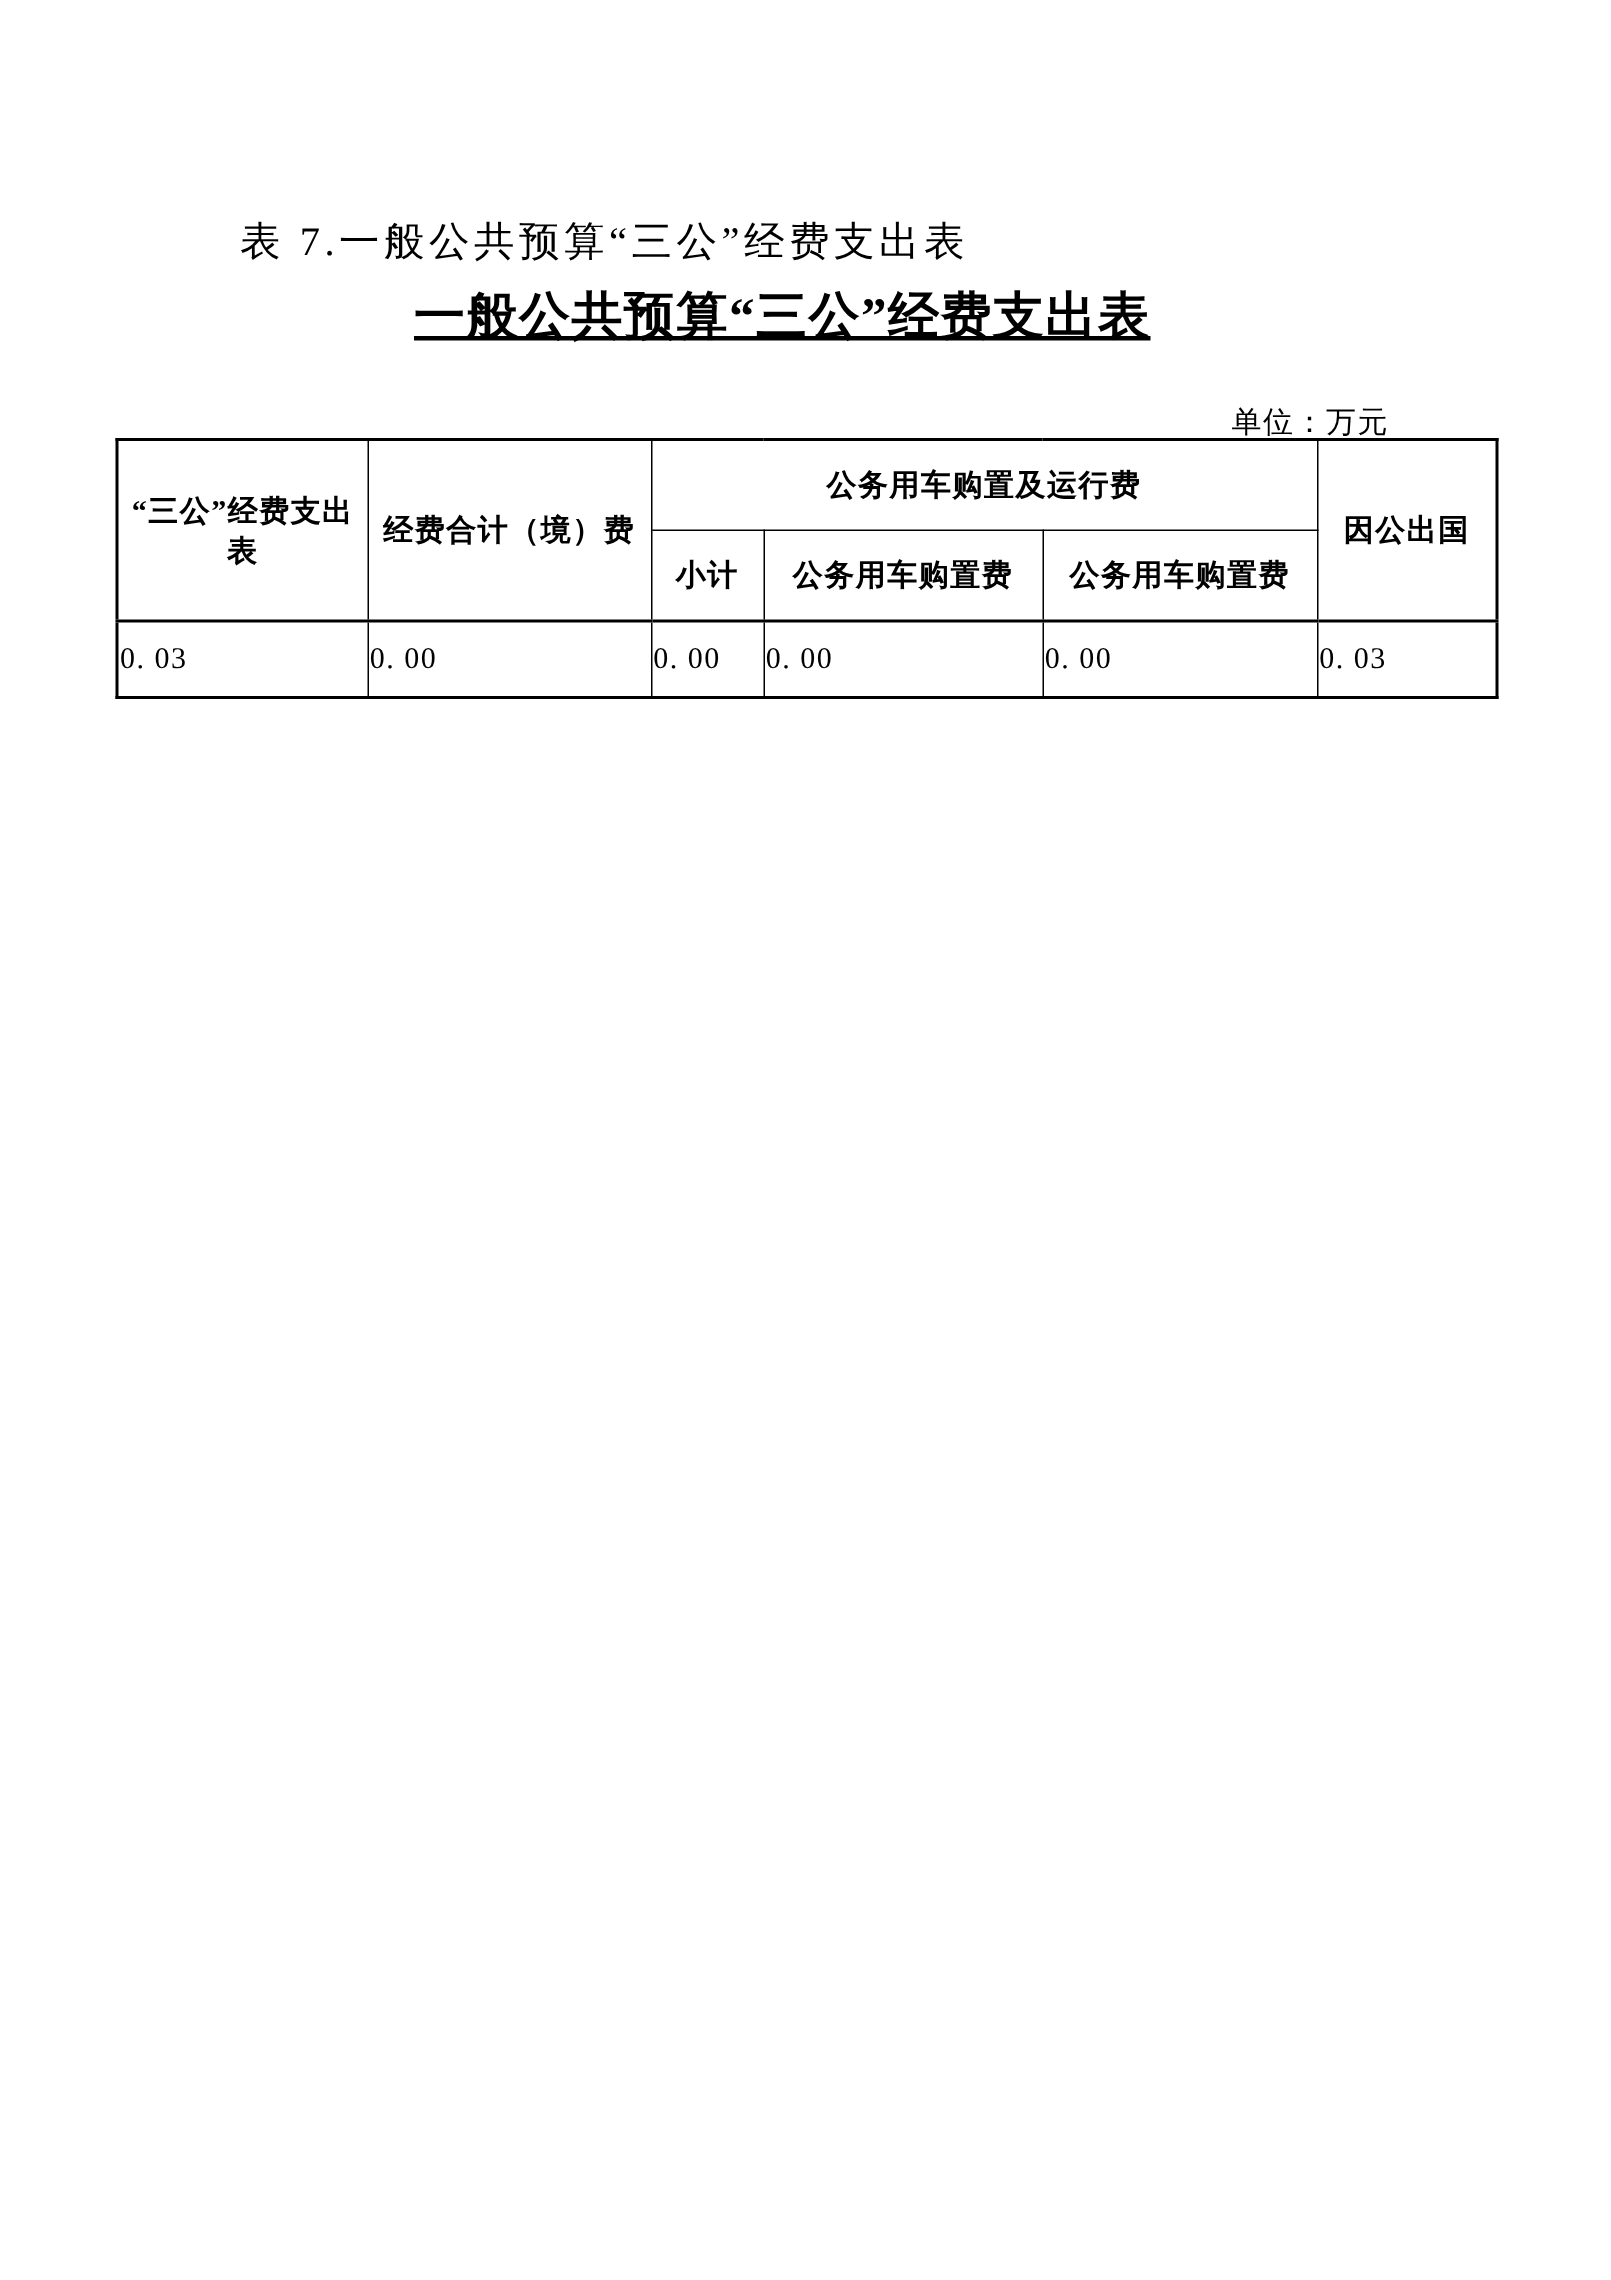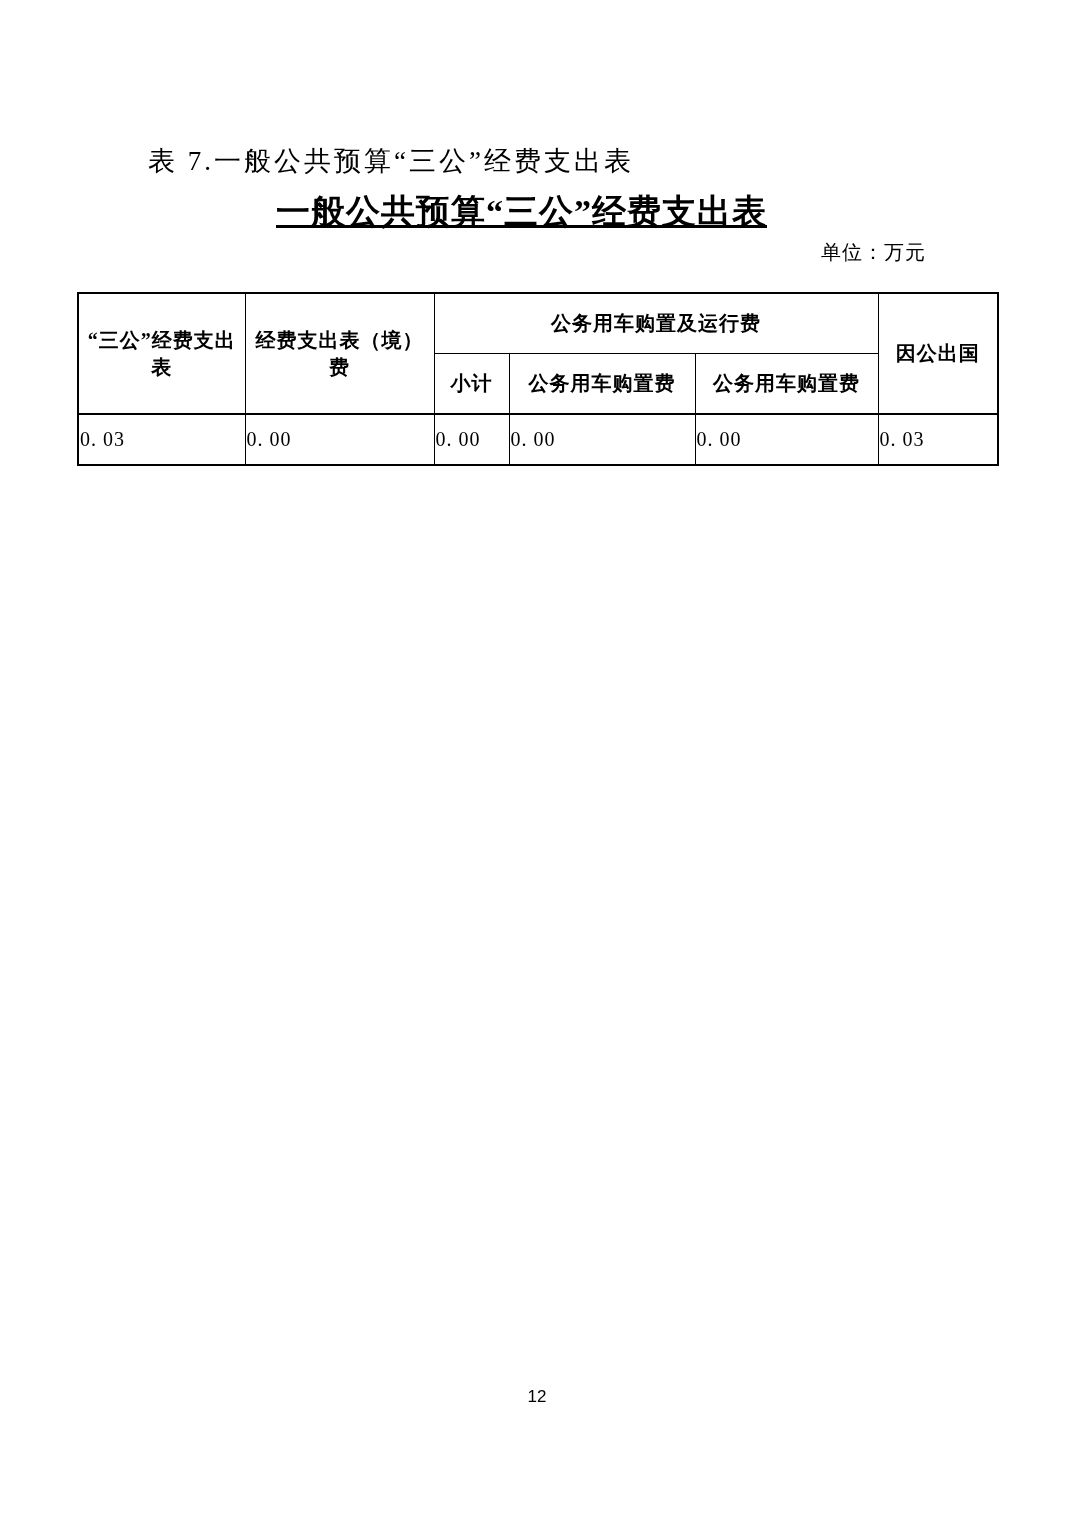--- a/index.html
+++ b/index.html
@@ -11,42 +11,42 @@
     position: relative;
     width: 1074px;
     height: 1520px;
     background: #ffffff;
     color: #000000;
     font-family: "Liberation Serif", "DejaVu Serif", serif;
     overflow: hidden;
   }
   .caption {
     position: absolute;
-    left: 148px;
+    left: 160px;
     top: 144px;
     font-size: 27px;
     line-height: 34px;
     letter-spacing: 3px;
     white-space: nowrap;
   }
   .doc-title {
     position: absolute;
     left: 276px;
     top: 190px;
     font-size: 34px;
     line-height: 44px;
     font-weight: bold;
     letter-spacing: 1px;
     white-space: nowrap;
     text-decoration: underline;
   }
   .unit-label {
     position: absolute;
     left: 821px;
-    top: 240px;
+    top: 270px;
     font-size: 20px;
     line-height: 24px;
     letter-spacing: 1px;
     white-space: nowrap;
   }
   .budget-table {
     position: absolute;
     left: 77px;
     top: 292px;
     border-collapse: collapse;
@@ -103,35 +103,34 @@
       <col style="width:167px">
       <col style="width:189px">
       <col style="width:75px">
       <col style="width:186px">
       <col style="width:183px">
       <col style="width:120px">
     </colgroup>
     <tbody>
       <tr class="head-row-1">
         <th rowspan="2">“三公”经费支出表</th>
-        <th rowspan="2">经费支出表（境）费</th>
+        <th rowspan="2">经费合计（境）费</th>
         <th colspan="3">公务用车购置及运行费</th>
         <th rowspan="2">因公出国</th>
       </tr>
       <tr class="head-row-2">
         <th>小计</th>
         <th>公务用车购置费</th>
         <th>公务用车购置费</th>
       </tr>
       <tr class="data-row">
         <td>0. 03</td>
         <td>0. 00</td>
         <td>0. 00</td>
         <td>0. 00</td>
         <td>0. 00</td>
         <td>0. 03</td>
       </tr>
     </tbody>
   </table>
 
-  <div class="page-number">12</div>
 
 </div>
 
 </body></html>

